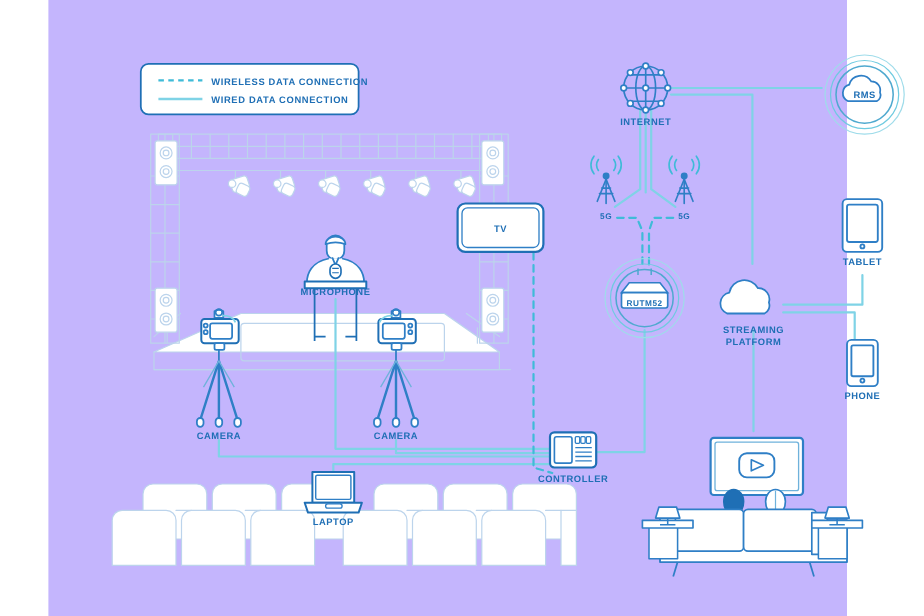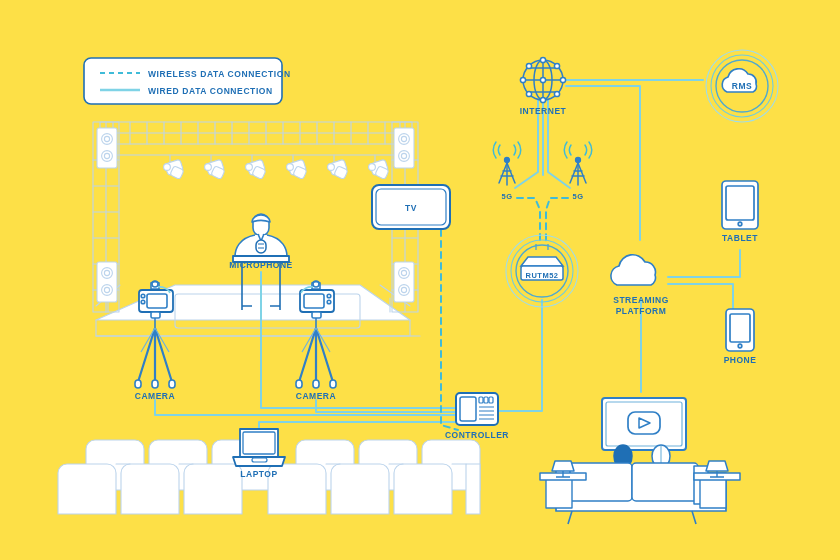--- a/index.html
+++ b/index.html
@@ -1,17 +1,17 @@
 <!DOCTYPE html>
 <html><head>
 <meta charset="utf-8">
 <style>
   html,body{margin:0;padding:0;background:#ffffff;}
   body{width:840px;height:560px;overflow:hidden;font-family:"Liberation Sans",sans-serif;}
-  #stage{position:relative;width:840px;height:560px;background:#fde047;}
+  #stage{position:relative;width:726px;height:560px;background:#c4b5fd;margin-left:44px;}
   svg.layer{position:absolute;left:0;top:0;width:840px;height:560px;}
   .lbl{font-family:"Liberation Sans",sans-serif;font-weight:bold;fill:#1f6fb5;letter-spacing:.5px;}
   .lbl-sm{font-size:8.5px;}
   .lbl-xs{font-size:7.5px;}
   .legend-txt{font-family:"Liberation Sans",sans-serif;font-weight:bold;font-size:8.5px;fill:#1f6fb5;letter-spacing:.6px;}
 </style>
 </head>
 <body>
 
 <div id="stage">

